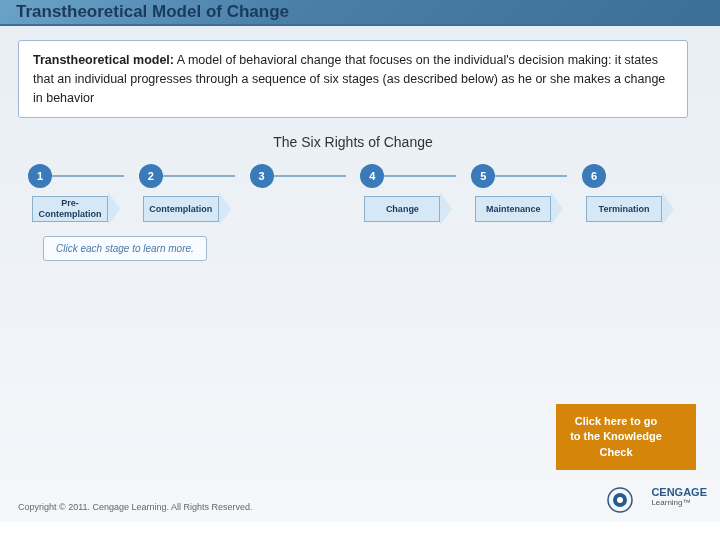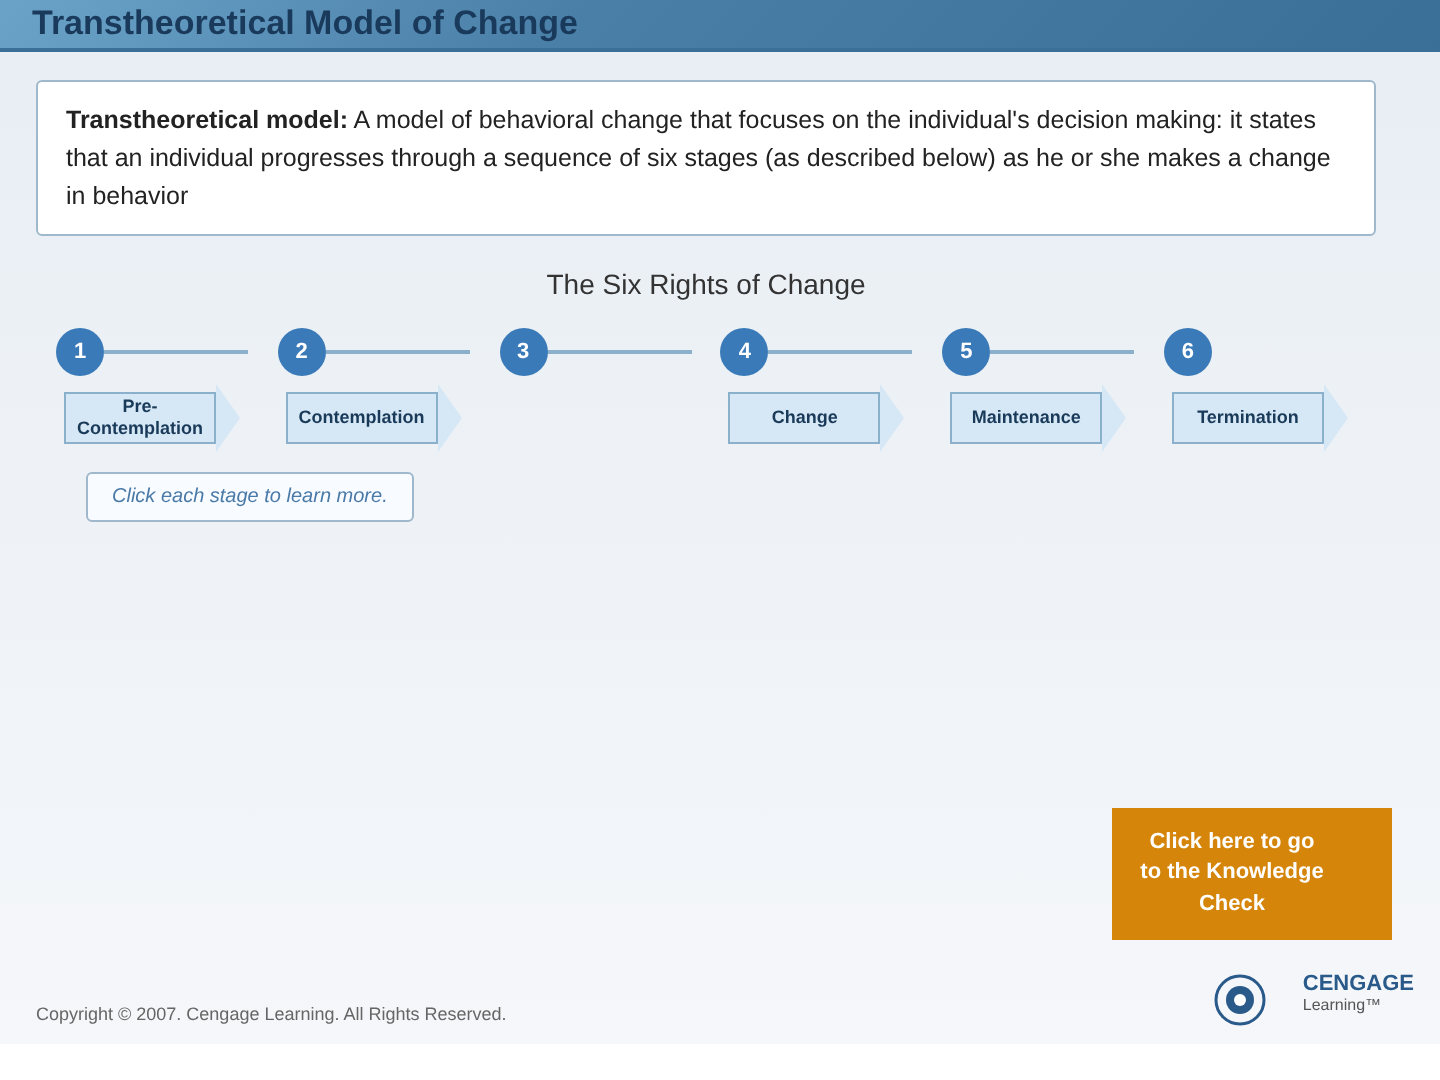--- a/index.html
+++ b/index.html
@@ -325,21 +325,21 @@
     <span>Click each stage to learn more.</span>
   </div>
 
   <button class="knowledge-check-btn">
     <div class="kc-text-area">
       <span>Click here to go to the Knowledge Check</span>
     </div>
     <div class="kc-arrow"></div>
   </button>
 
-  <div class="copyright">Copyright © 2007. Cengage Learning. All Rights Reserved.</div>
+  <div class="copyright">Copyright © 2011. Cengage Learning. All Rights Reserved.</div>
 
   <div class="cengage-logo">
     <svg class="cengage-icon" viewBox="0 0 28 28">
       <circle cx="14" cy="14" r="12" fill="none" stroke="#2a5a8a" stroke-width="1.5"></circle>
       <circle cx="14" cy="14" r="7" fill="#2a5a8a"></circle>
       <circle cx="14" cy="14" r="3" fill="#fff"></circle>
     </svg>
     <div>
       <div class="cengage-text">CENGAGE</div>
       <div class="cengage-sub">Learning™</div>

